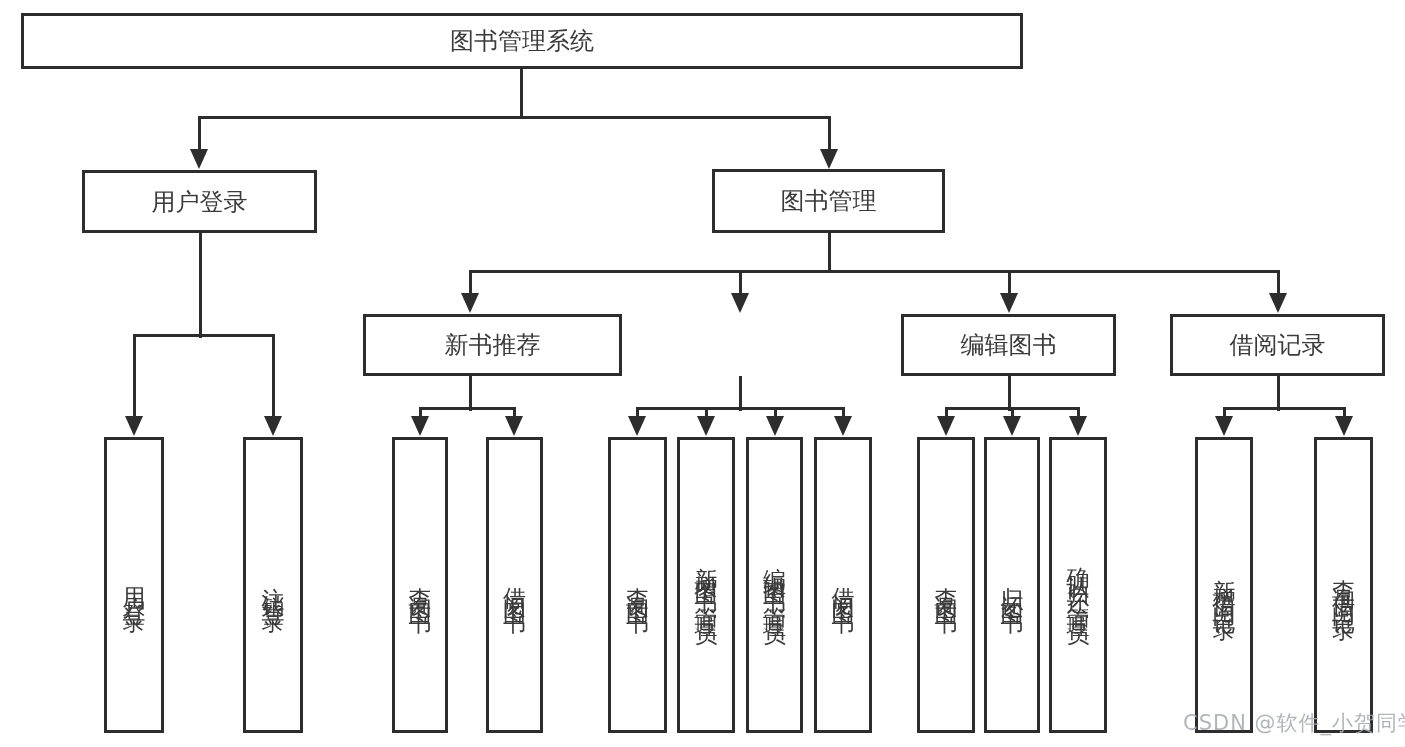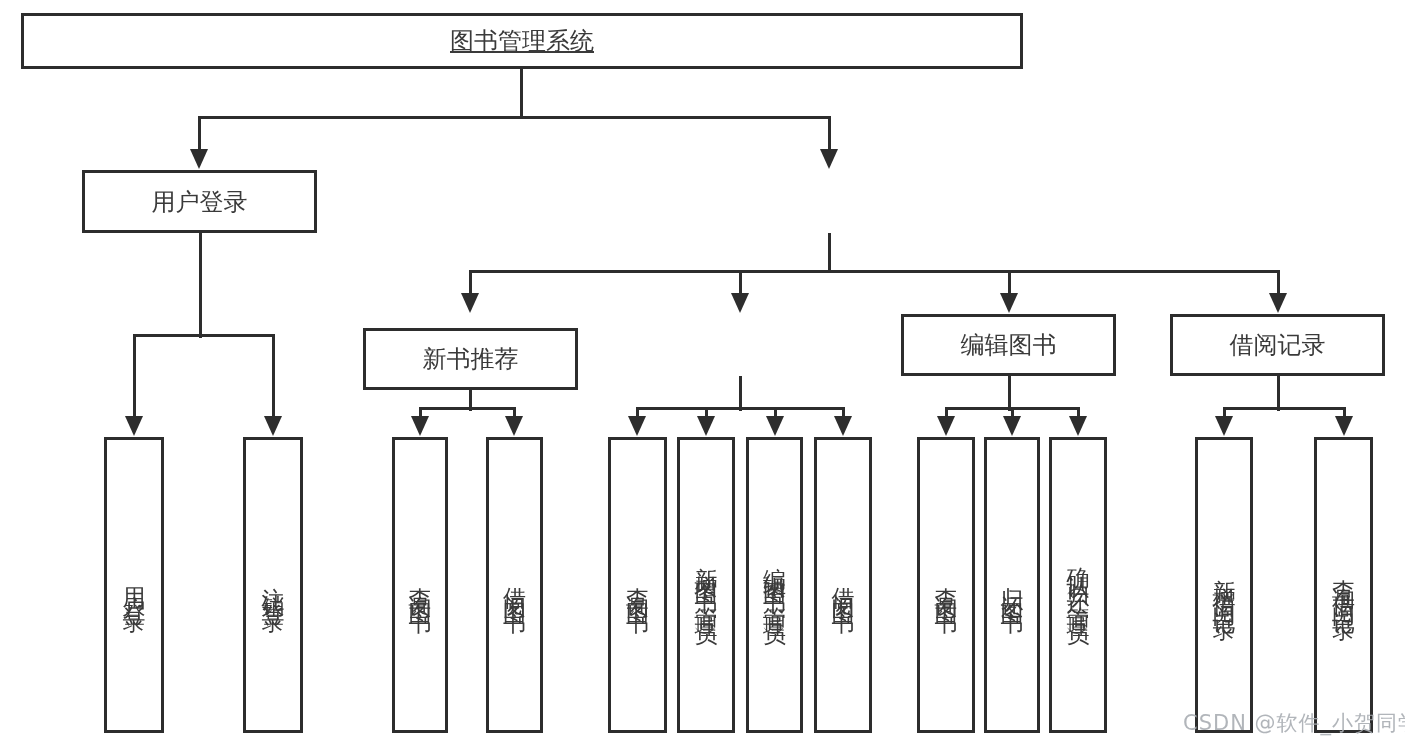--- a/index.html
+++ b/index.html
@@ -60,25 +60,26 @@
     color: rgba(168, 173, 178, 0.9);
     white-space: nowrap;
     z-index: 3;
   }
 </style>
 </head>
 <body>
 
 <div id="canvas">
 
-  <div class="box" style="left:21px; top:13px; width:1002px; height:56px;text-decoration:underline;">图书管理系统</div>
+  <div class="box" style="left:21px; top:13px; width:1002px; height:56px;">图书管理系统</div>
 
   <div class="box" style="left:82px; top:170px; width:235px; height:63px;">用户登录</div>
+  <div class="box" style="left:712px; top:169px; width:233px; height:64px;">图书管理</div>
 
-  <div class="box" style="left:363px; top:314px; width:215px; height:62px;margin-top:14px;">新书推荐</div>
+  <div class="box" style="left:363px; top:314px; width:259px; height:62px;">新书推荐</div>
   <div class="box" style="left:901px; top:314px; width:215px; height:62px;">编辑图书</div>
   <div class="box" style="left:1170px; top:314px; width:215px; height:62px;">借阅记录</div>
 
   <div class="box vbox" style="left:104px; top:437px; width:60px; height:296px;">用户登录</div>
   <div class="box vbox" style="left:243px; top:437px; width:60px; height:296px;">注销登录</div>
 
   <div class="box vbox" style="left:392px; top:437px; width:56px; height:296px;">查询图书</div>
   <div class="box vbox" style="left:486px; top:437px; width:57px; height:296px;">借阅图书</div>
 
   <div class="box vbox" style="left:608px; top:437px; width:59px; height:296px;">查询图书</div>

